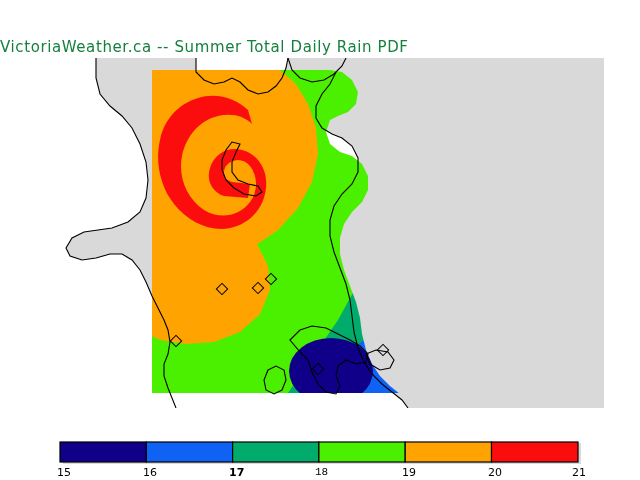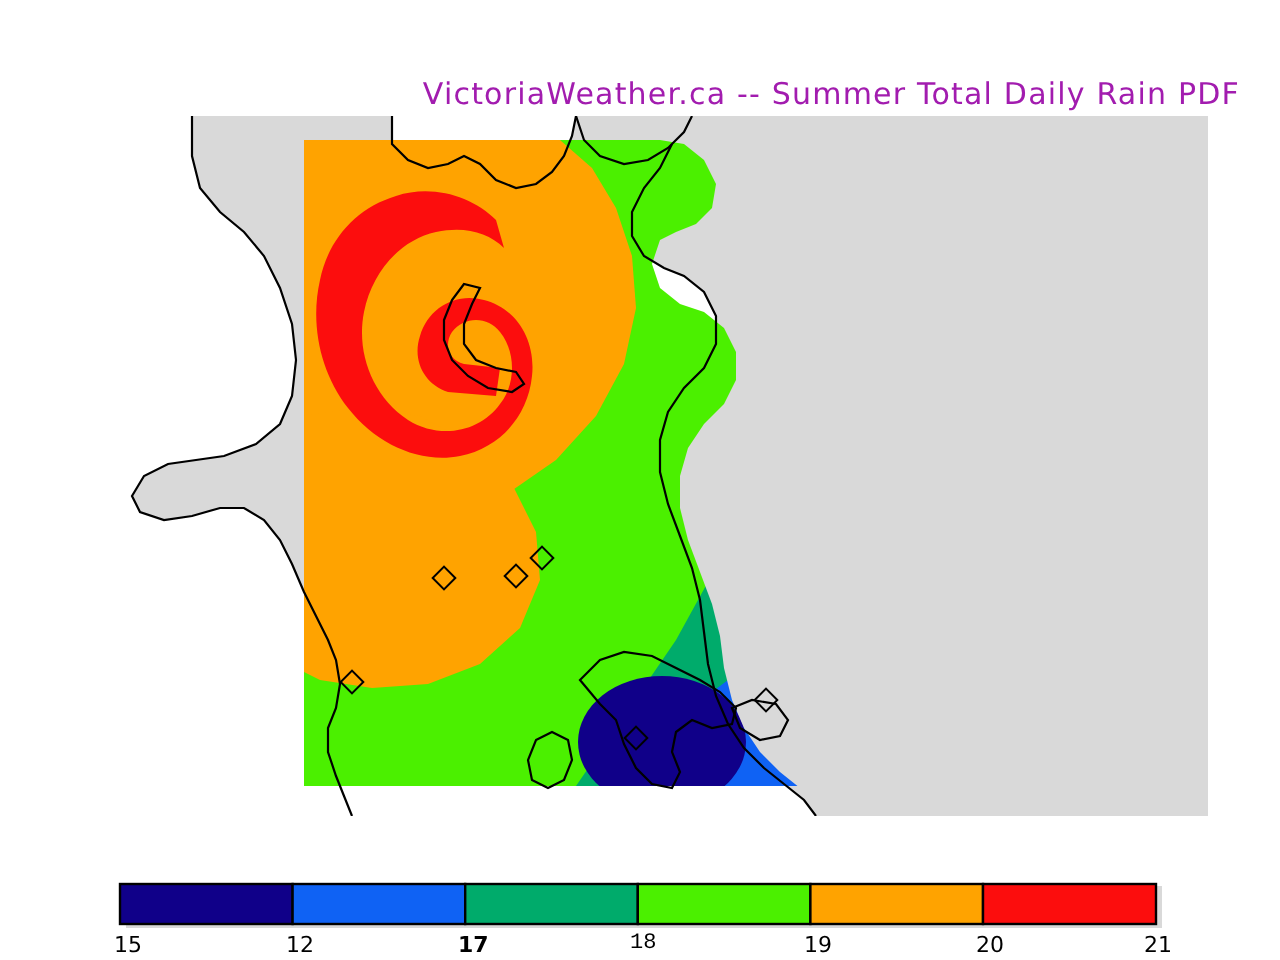--- a/index.html
+++ b/index.html
@@ -18,24 +18,24 @@
     position: relative;
     width: 640px;
     height: 480px;
     background: #ffffff;
   }
   .title {
     position: absolute;
     left: 0;
     top: 38px;
     width: 620px;
-    text-align: right;
+    text-align: left;
     font-family: "DejaVu Sans", sans-serif;
     font-size: 15px;
-    color: #a21caf;
+    color: #15803d;
     letter-spacing: 0.6px;
     white-space: nowrap;
   }
   #mapwrap {
     position: absolute;
     left: 0;
     top: 58px;
     width: 640px;
     height: 350px;
   }
@@ -220,21 +220,21 @@
         <rect x="60" y="2" width="86.3" height="20" fill="#100089" stroke="#000" stroke-width="1.2"></rect>
         <rect x="146.3" y="2" width="86.3" height="20" fill="#0f62f4" stroke="#000" stroke-width="1.2"></rect>
         <rect x="232.6" y="2" width="86.3" height="20" fill="#00ab6b" stroke="#000" stroke-width="1.2"></rect>
         <rect x="318.9" y="2" width="86.3" height="20" fill="#4bf000" stroke="#000" stroke-width="1.2"></rect>
         <rect x="405.2" y="2" width="86.3" height="20" fill="#ffa300" stroke="#000" stroke-width="1.2"></rect>
         <rect x="491.5" y="2" width="86.5" height="20" fill="#fc0d0d" stroke="#000" stroke-width="1.2"></rect>
       </g>
     </svg>
 
     <div class="cb-tick" style="left:57px;">15</div>
-    <div class="cb-tick" style="left:143px;">12</div>
+    <div class="cb-tick" style="left:143px;">16</div>
     <div class="cb-tick" style="left:229px;font-weight:bold;">17</div>
     <div class="cb-tick" style="left:315px;font-family:Liberation Mono, monospace;">18</div>
     <div class="cb-tick" style="left:402px;">19</div>
     <div class="cb-tick" style="left:488px;">20</div>
     <div class="cb-tick" style="left:572px;text-align:right;">21</div>
 
   </div>
 
 </div>
 

